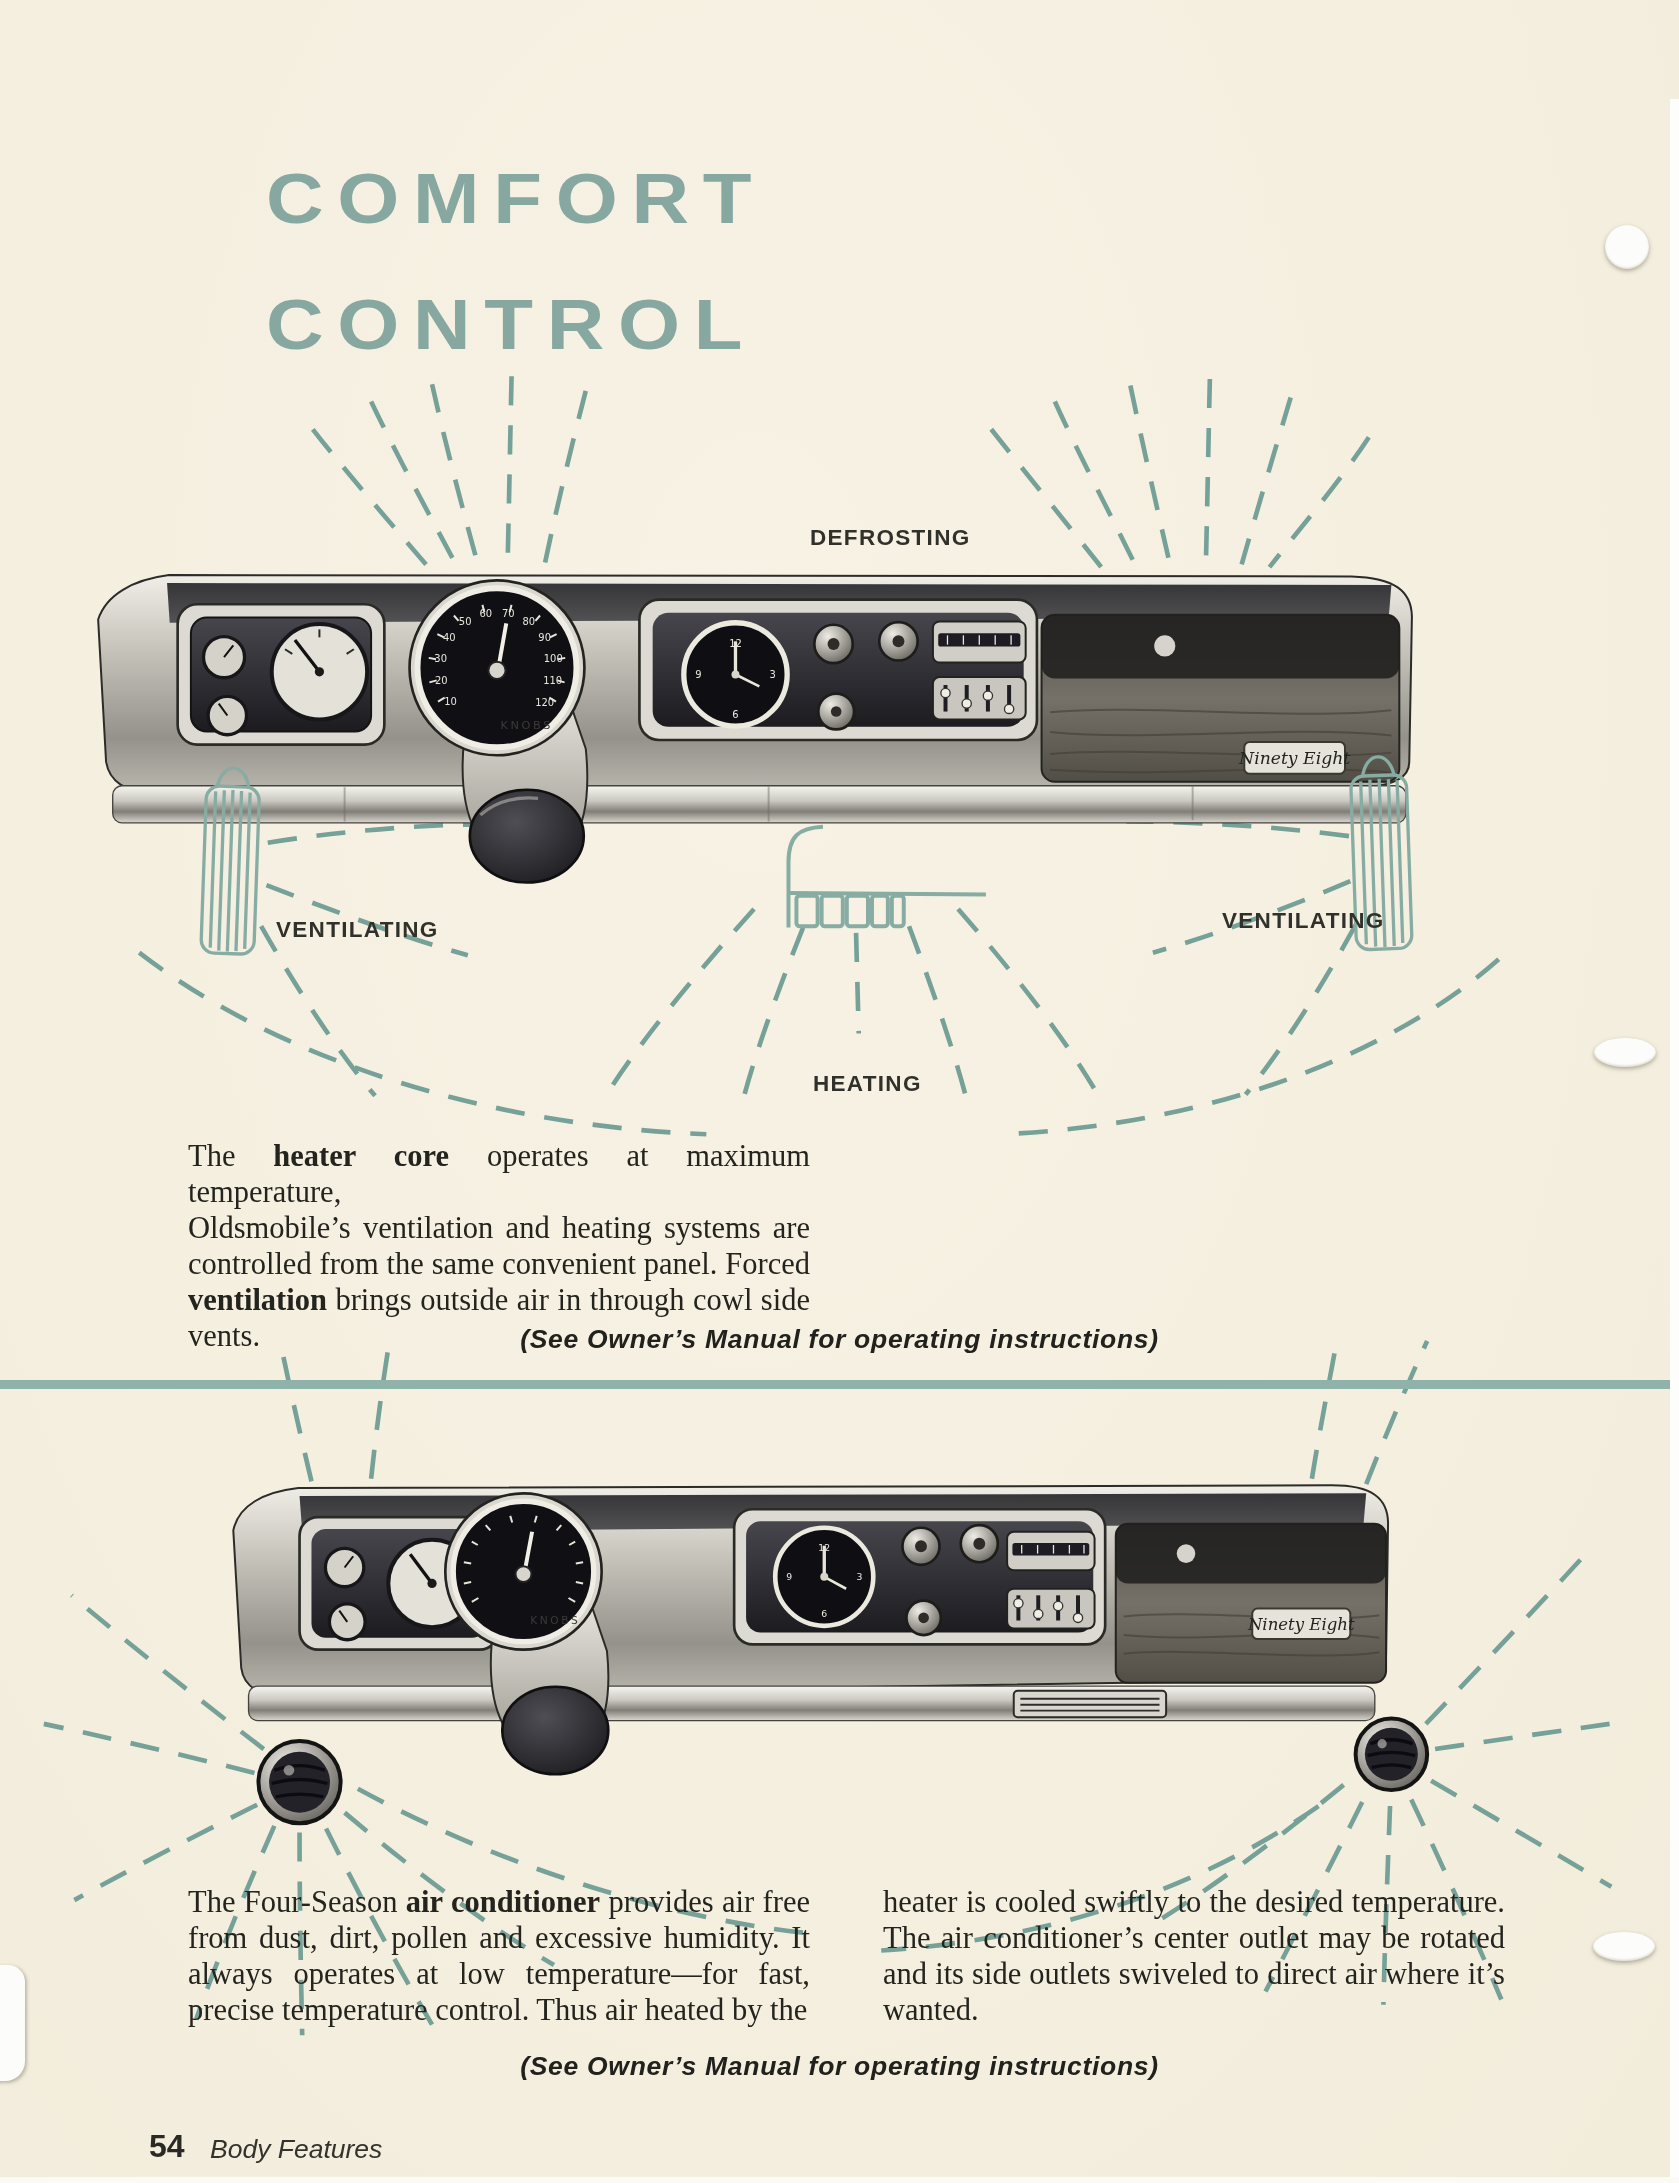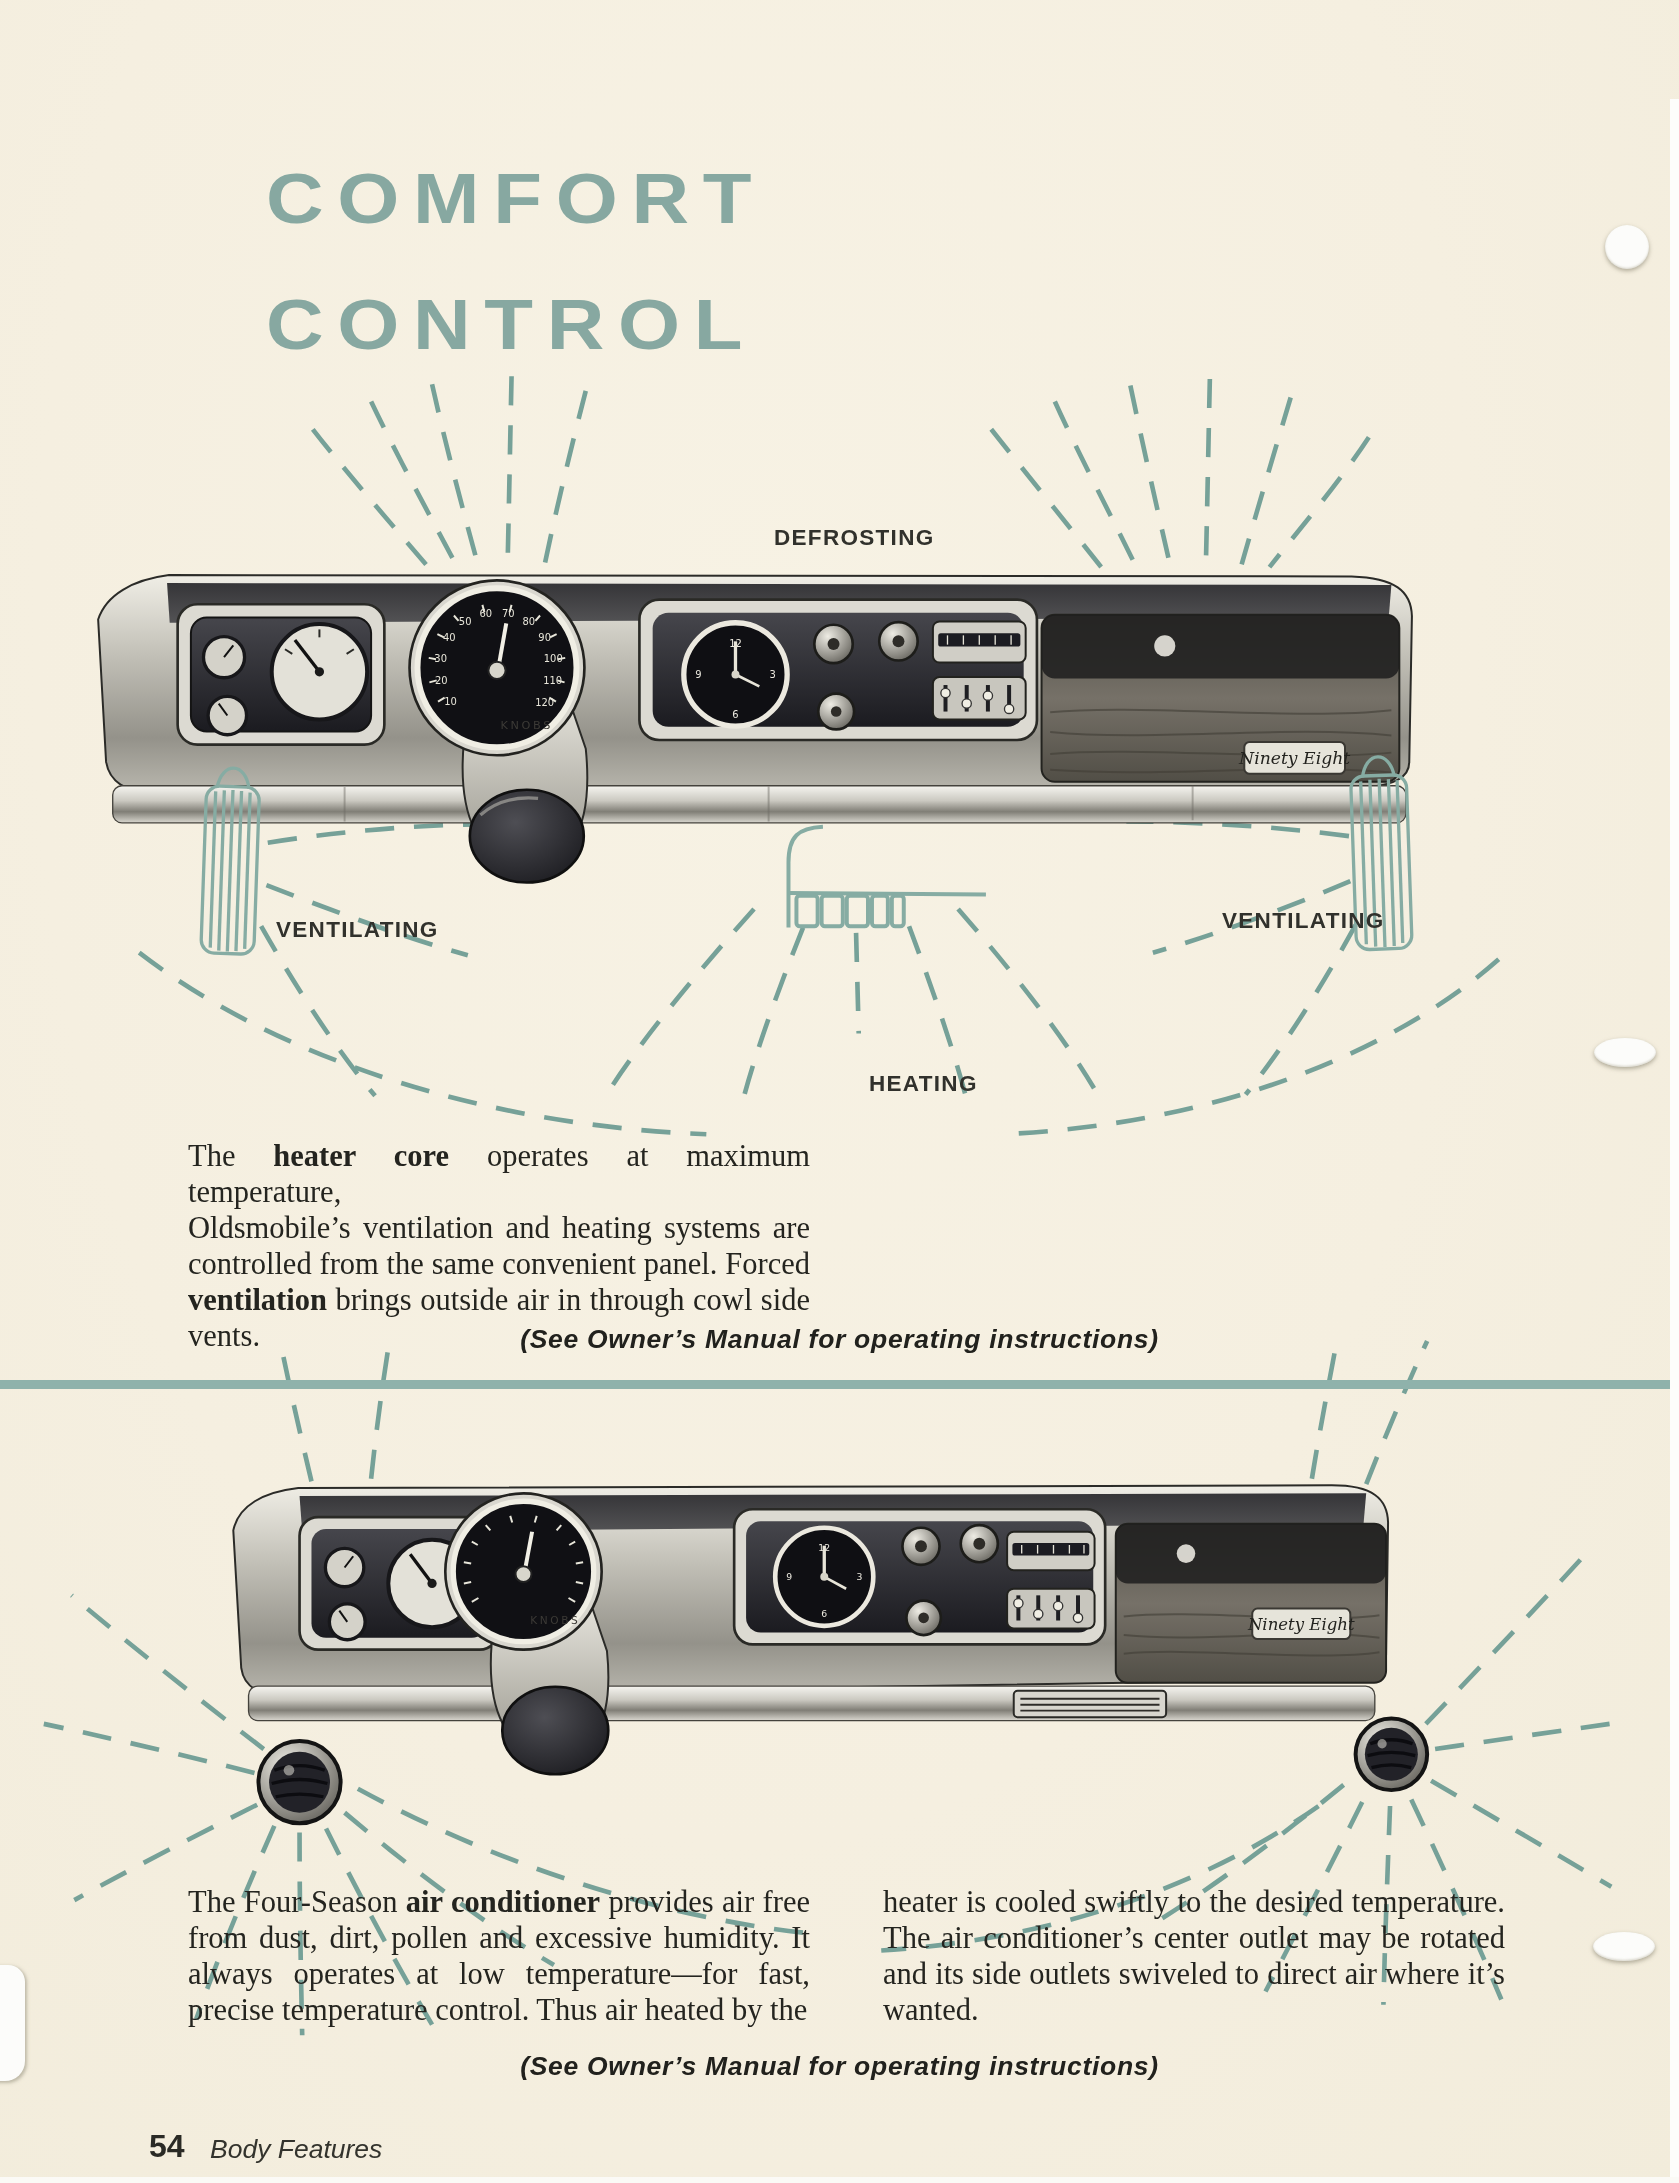--- a/index.html
+++ b/index.html
@@ -428,24 +428,24 @@
             <path d="M 2070 2668 Q 2100 2660 2130 2668"></path>
         </g>
         <circle cx="2086" cy="2632" r="7" fill="#cfcdc4" opacity="0.6"></circle>
       </g>
     </g>
   </svg>
 
   <div id="title1" class="abs title-line">COMFORT</div>
   <div id="title2" class="abs title-line">CONTROL</div>
 
-  <div class="abs diag-label" style="left:774px;top:525px;">DEFROSTING</div>
+  <div class="abs diag-label" style="left:810px;top:525px;">DEFROSTING</div>
   <div class="abs diag-label" style="left:276px;top:917px;">VENTILATING</div>
   <div class="abs diag-label" style="left:1222px;top:908px;">VENTILATING</div>
-  <div class="abs diag-label" style="left:869px;top:1071px;">HEATING</div>
+  <div class="abs diag-label" style="left:813px;top:1071px;">HEATING</div>
 
   <div class="abs col" style="left:188px;top:1138px;">
     <p><span>The </span><b>heater core</b><span> operates at maximum temperature,</span></p>
     <p><span>Oldsmobile’s ventilation and heating systems are controlled from the same convenient panel. Forced </span><b>ventilation</b><span> brings outside air in through cowl side vents.</span></p>
   </div>
 
   <div class="abs see-note" style="top:1324px;">(See Owner’s Manual for operating instructions)</div>
 
   <div id="divider" class="abs"></div>
 

